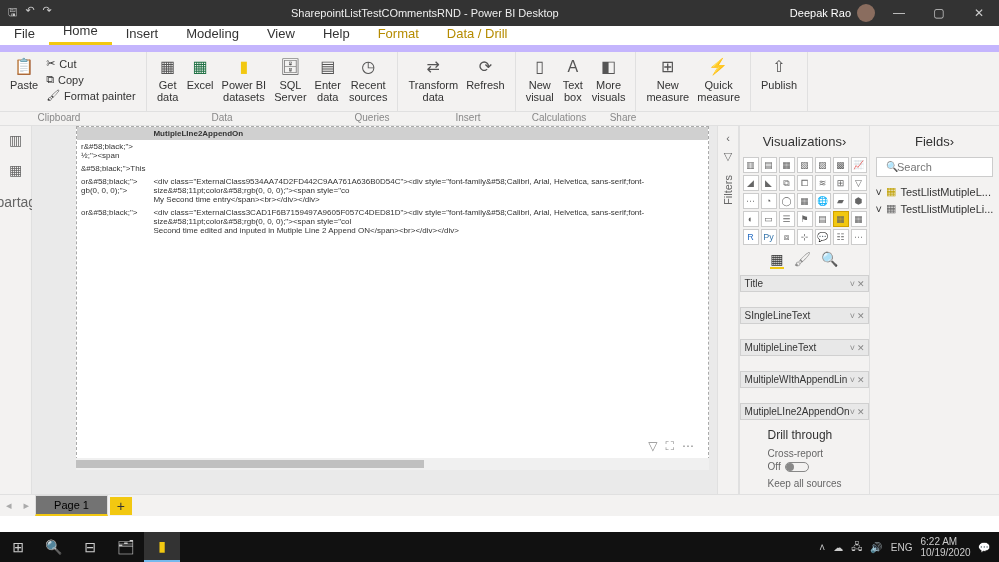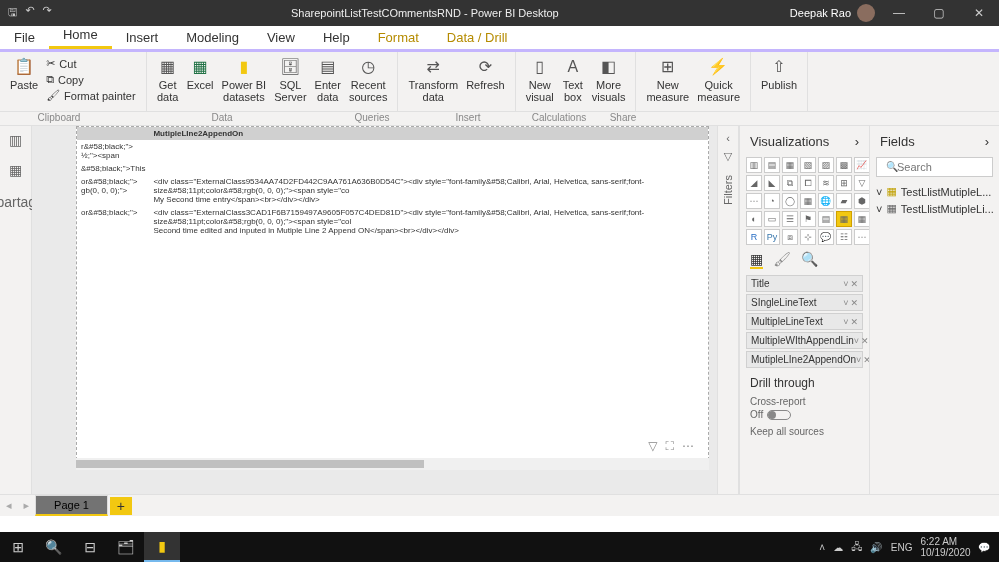--- a/index.html
+++ b/index.html
@@ -9,21 +9,21 @@
 .titlebar { height:26px; background:#333; color:#fff; display:flex; align-items:center; font-size:11px; }
 .titlebar .qat { display:flex; gap:8px; padding:0 8px; }
 .titlebar .qat span { color:#ccc; }
 .titlebar .title { flex:1; text-align:center; color:#eee; }
 .titlebar .user { display:flex; align-items:center; gap:6px; padding-right:4px; }
 .titlebar .winbtns { display:flex; }
 .titlebar .winbtns span { width:40px; text-align:center; color:#ccc; font-size:12px; }
 .avatar { width:18px; height:18px; border-radius:50%; background:#8a6d5f; }
 
 
-.ribbon-tabs { height:26px; display:flex; align-items:flex-end; border-bottom:3px solid #c4b5fd; font-size:13px; }
+.ribbon-tabs { height:26px; display:flex; align-items:flex-end; border-bottom:7px solid #c4b5fd; font-size:13px; }
 .ribbon-tabs .file { padding:4px 14px; color:#333; }
 .ribbon-tabs .tab { padding:4px 14px; color:#333; cursor:pointer; }
 .ribbon-tabs .tab.active { border-bottom:3px solid #f2c811; font-weight:400; }
 .ribbon-tabs .tab.fmt, .ribbon-tabs .tab.dd { color:#b58b00; }
 
 
 .ribbon { height:60px; background:#f3f2f1; border-bottom:1px solid #e0e0e0; display:flex; font-size:11px; color:#333; position:relative; }
 .rgroup { display:flex; align-items:flex-start; padding:2px 6px 0 6px; border-right:1px solid #e0e0e0; height:100%; position:relative; }
 .rgroup .gi { display:flex; flex-direction:column; align-items:center; gap:1px; padding:2px 4px; text-align:center; line-height:1.1; }
 .rgroup .gi .ico { width:22px; height:22px; display:flex; align-items:center; justify-content:center; font-size:16px; color:#555; }
@@ -42,30 +42,30 @@
 .visual .hdr { background:#d0d0d0; font-weight:bold; }
 .visual .c1 { width:70px; }
 .vscroll { position:absolute; left:44px; right:8px; bottom:24px; height:12px; background:#f0f0f0; }
 .vscroll .thumb { position:absolute; left:0; width:55%; top:2px; bottom:2px; background:#c0c0c0; }
 .visual-foot { position:absolute; right:14px; bottom:6px; display:flex; gap:8px; color:#888; font-size:12px; }
 
 .filters-rail { width:22px; background:#f3f2f1; border-left:1px solid #e0e0e0; border-right:1px solid #e0e0e0; display:flex; flex-direction:column; align-items:center; padding-top:6px; gap:6px; color:#666; font-size:11px; }
 .filters-rail .vtxt { writing-mode:vertical-rl; transform:rotate(180deg); font-size:11px; margin-top:6px; }
 
 
-.pane { background:#f3f2f1; border-left:1px solid #e0e0e0; display:flex; flex-direction:column; }
+.pane { background:#f3f2f1; border-left:1px solid #e0e0e0; display:flex; flex-direction:column;align-items:center; }
 .pane.viz { width:130px; }
 .pane.fields { width:130px; }
 .pane-hdr { padding:8px 10px; font-size:13px; color:#333; display:flex; justify-content:space-between; align-items:center; }
 .viz-grid { display:grid; grid-template-columns:repeat(7,1fr); gap:2px; padding:0 6px; }
 .viz-grid .vi { width:16px; height:16px; background:#fff; border:1px solid #ccc; display:flex; align-items:center; justify-content:center; font-size:9px; color:#666; }
 .viz-tabs { display:flex; gap:10px; padding:6px 10px; font-size:14px; color:#888; }
 .viz-tabs .t.active { border-bottom:2px solid #f2c811; color:#333; }
 .sect-hdr { padding:4px 10px; font-size:11px; color:#666; }
-.wells { padding:0 6px; display:flex; flex-direction:column; gap:2px; }
+.wells { padding:0 6px; display:flex; flex-direction:column; gap:15px; }
 .well { background:#e8e8e8; border:1px solid #d0d0d0; font-size:10px; padding:2px 4px; display:flex; justify-content:space-between; align-items:center; color:#333; }
 .well .wc { display:flex; gap:2px; color:#888; font-size:9px; }
 .drill { padding:8px 10px; font-size:12px; color:#333; }
 .drill .sub { font-size:10px; color:#666; margin-top:6px; }
 .toggle { display:flex; align-items:center; gap:4px; font-size:10px; color:#666; margin-top:2px; }
 .toggle .sw { width:24px; height:10px; border:1px solid #888; border-radius:5px; position:relative; }
 .toggle .sw .k { width:8px; height:8px; border-radius:50%; background:#888; position:absolute; left:0; top:0; }
 
 .fields .search { margin:0 6px 6px 6px; }
 .fields .search input { width:100%; font-size:11px; padding:3px 4px 3px 20px; border:1px solid #ccc; background:#fff; }

